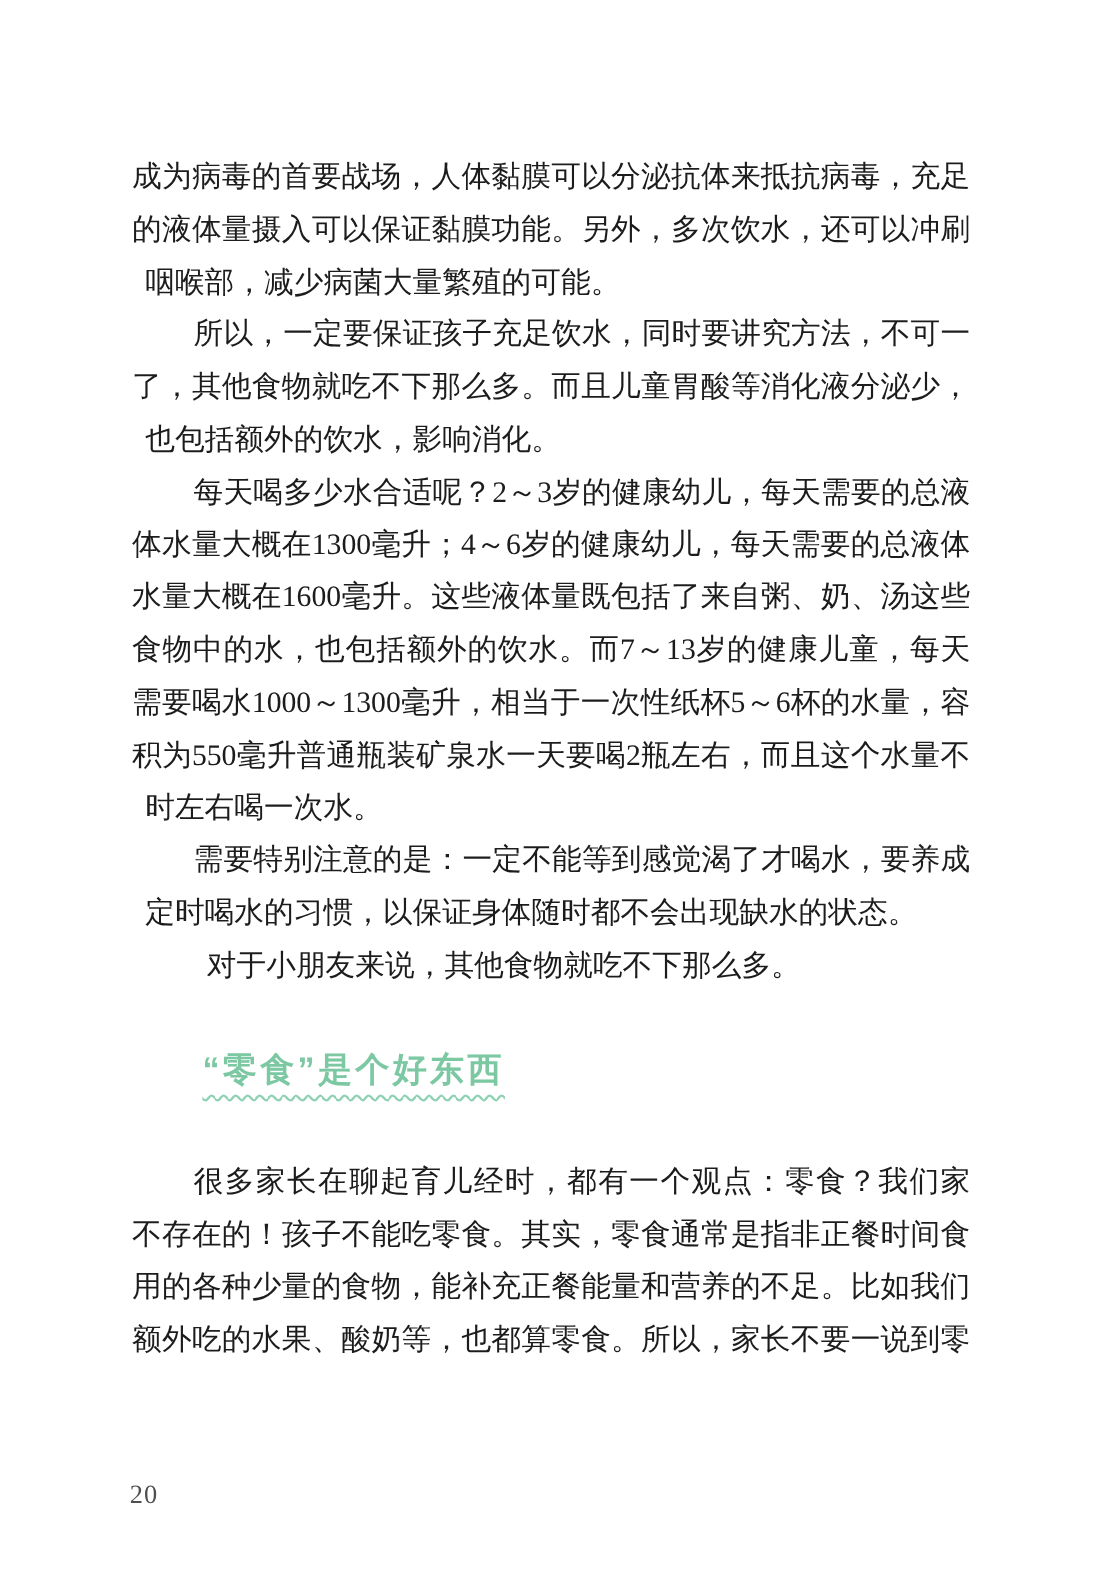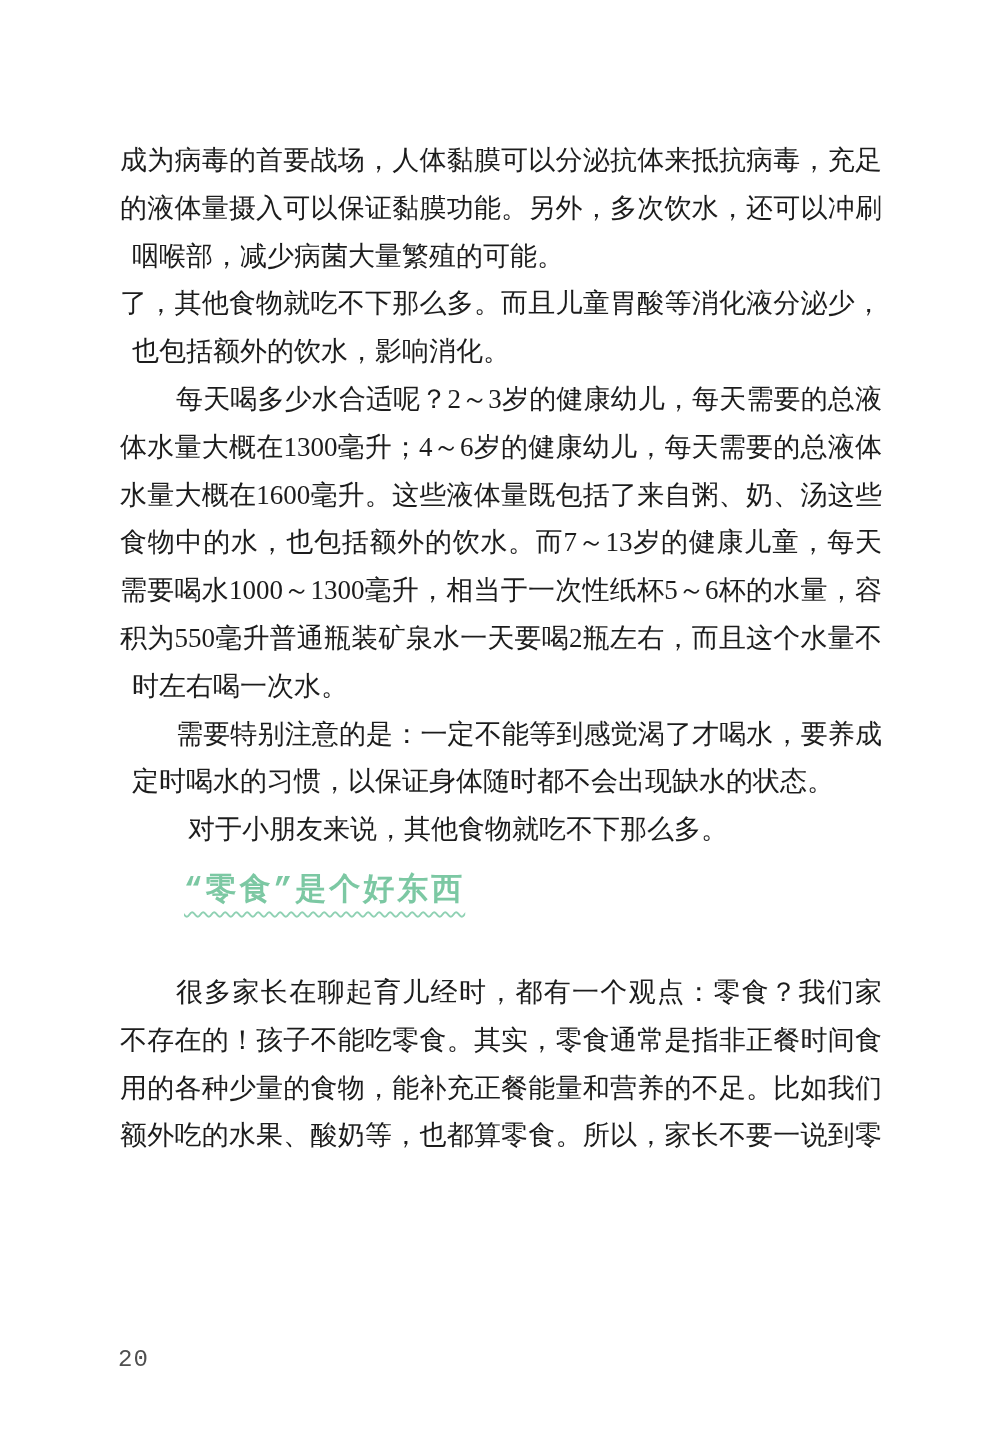--- a/index.html
+++ b/index.html
@@ -37,58 +37,59 @@
   }
   .line.last {
     text-align-last: left;
     white-space: normal;
     margin-left: 12px;
   }
   .line.indent {
     text-indent: 56px;
   }
   .section-heading {
-    margin: 17px 0 58px 64px;
-    font-family: Liberation Mono, monospace;
+    margin: 51px 0 58px 64px;
+    font-family: Liberation Sans, sans-serif;
     font-size: 31px;
     font-weight: bold;
     line-height: 40px;
     letter-spacing: 3px;
   }
   .section-heading .heading-text {
     text-decoration-line: underline;
     text-decoration-style: wavy;
     text-decoration-thickness: 2px;
     text-underline-offset: 12px;
   }
   .page-footer {
     position: absolute;
     left: 118px;
     top: 1346px;
   }
   .page-number {
-    font-family: Liberation Mono, monospace;
+    font-family: Liberation Serif, serif;
     font-size: 24px;
     color: #4f4f4f;
     letter-spacing: 1px;
   }
 </style>
 </head>
 <body>
 
 <div class="page">
   <main class="text-block" style="color: rgb(28, 28, 28);">
 
     <p class="para">
       <span class="line">成为病毒的首要战场，人体黏膜可以分泌抗体来抵抗病毒，充足</span>
       <span class="line">的液体量摄入可以保证黏膜功能。另外，多次饮水，还可以冲刷</span>
       <span class="line last">咽喉部，减少病菌大量繁殖的可能。</span>
     </p>
 
     <p class="para">
+      <span class="line indent">所以，一定要保证孩子充足饮水，同时要讲究方法，不可一</span>
       <span class="line">了，其他食物就吃不下那么多。而且儿童胃酸等消化液分泌少，</span>
       <span class="line last">也包括额外的饮水，影响消化。</span>
     </p>
 
     <p class="para">
       <span class="line indent">每天喝多少水合适呢？2～3岁的健康幼儿，每天需要的总液</span>
       <span class="line">体水量大概在1300毫升；4～6岁的健康幼儿，每天需要的总液体</span>
       <span class="line">水量大概在1600毫升。这些液体量既包括了来自粥、奶、汤这些</span>
       <span class="line">食物中的水，也包括额外的饮水。而7～13岁的健康儿童，每天</span>
       <span class="line">需要喝水1000～1300毫升，相当于一次性纸杯5～6杯的水量，容</span>

